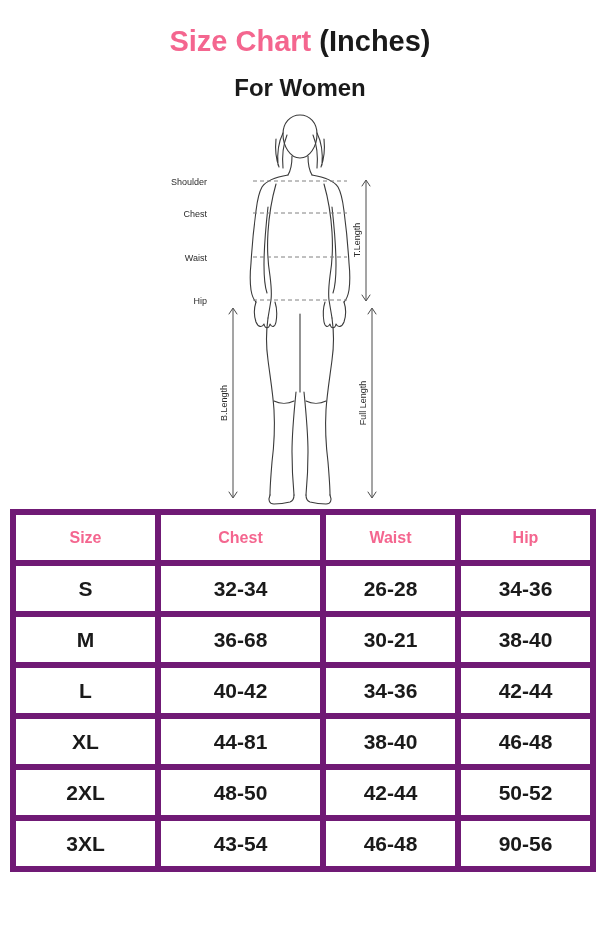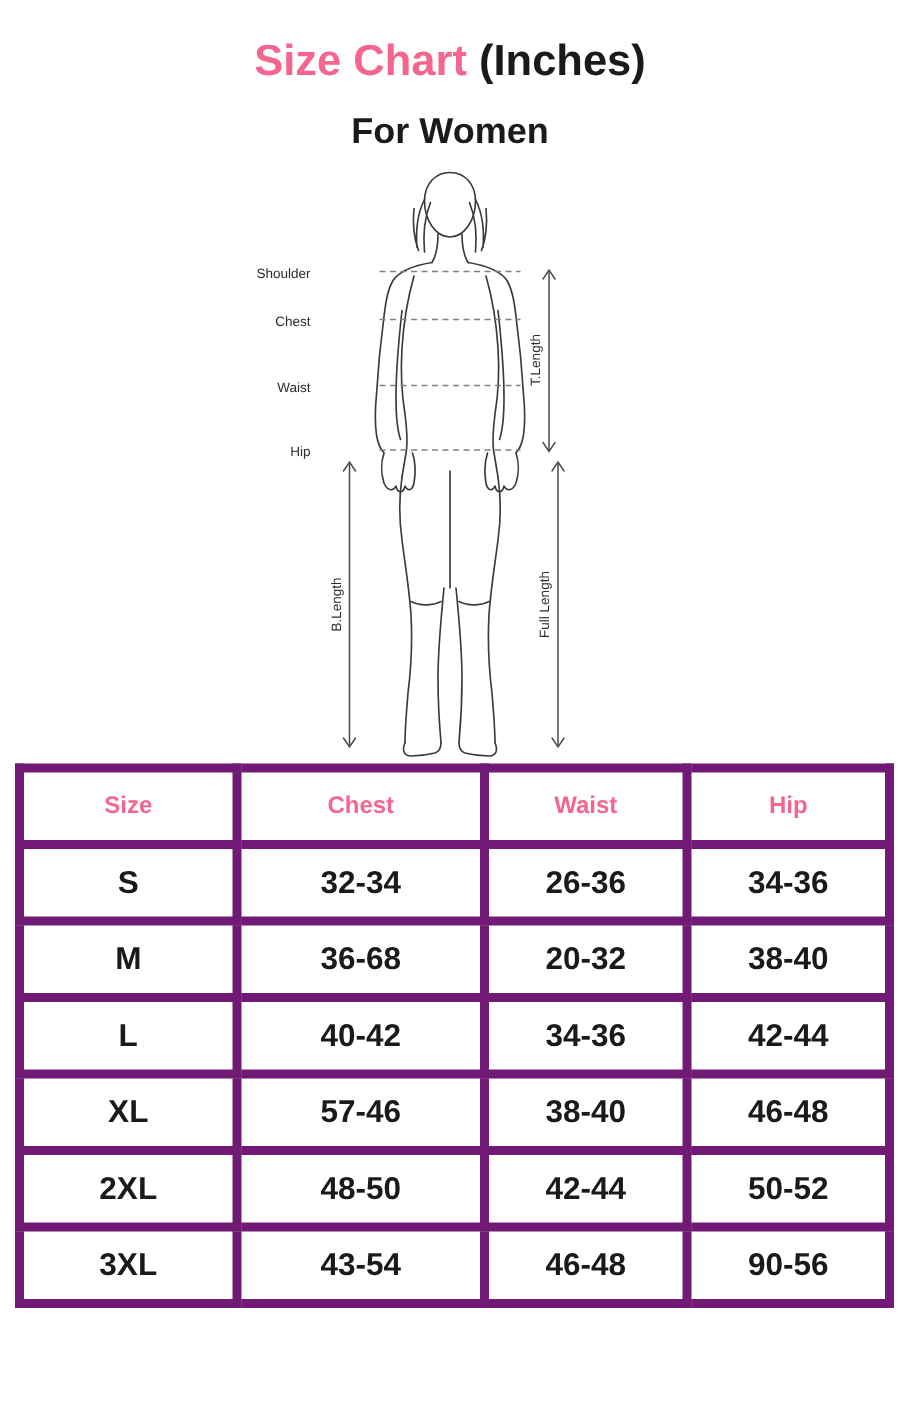--- a/index.html
+++ b/index.html
@@ -186,38 +186,38 @@
           <th>Size</th>
           <th>Chest</th>
           <th>Waist</th>
           <th>Hip</th>
         </tr>
       </thead>
       <tbody>
         <tr>
           <td>S</td>
           <td>32-34</td>
-          <td>26-36</td>
+          <td>26-28</td>
           <td>34-36</td>
         </tr>
         <tr>
           <td>M</td>
           <td>36-68</td>
-          <td>20-32</td>
+          <td>30-21</td>
           <td>38-40</td>
         </tr>
         <tr>
           <td>L</td>
           <td>40-42</td>
           <td>34-36</td>
           <td>42-44</td>
         </tr>
         <tr>
           <td>XL</td>
-          <td>57-46</td>
+          <td>44-81</td>
           <td>38-40</td>
           <td>46-48</td>
         </tr>
         <tr>
           <td>2XL</td>
           <td>48-50</td>
           <td>42-44</td>
           <td>50-52</td>
         </tr>
         <tr>

